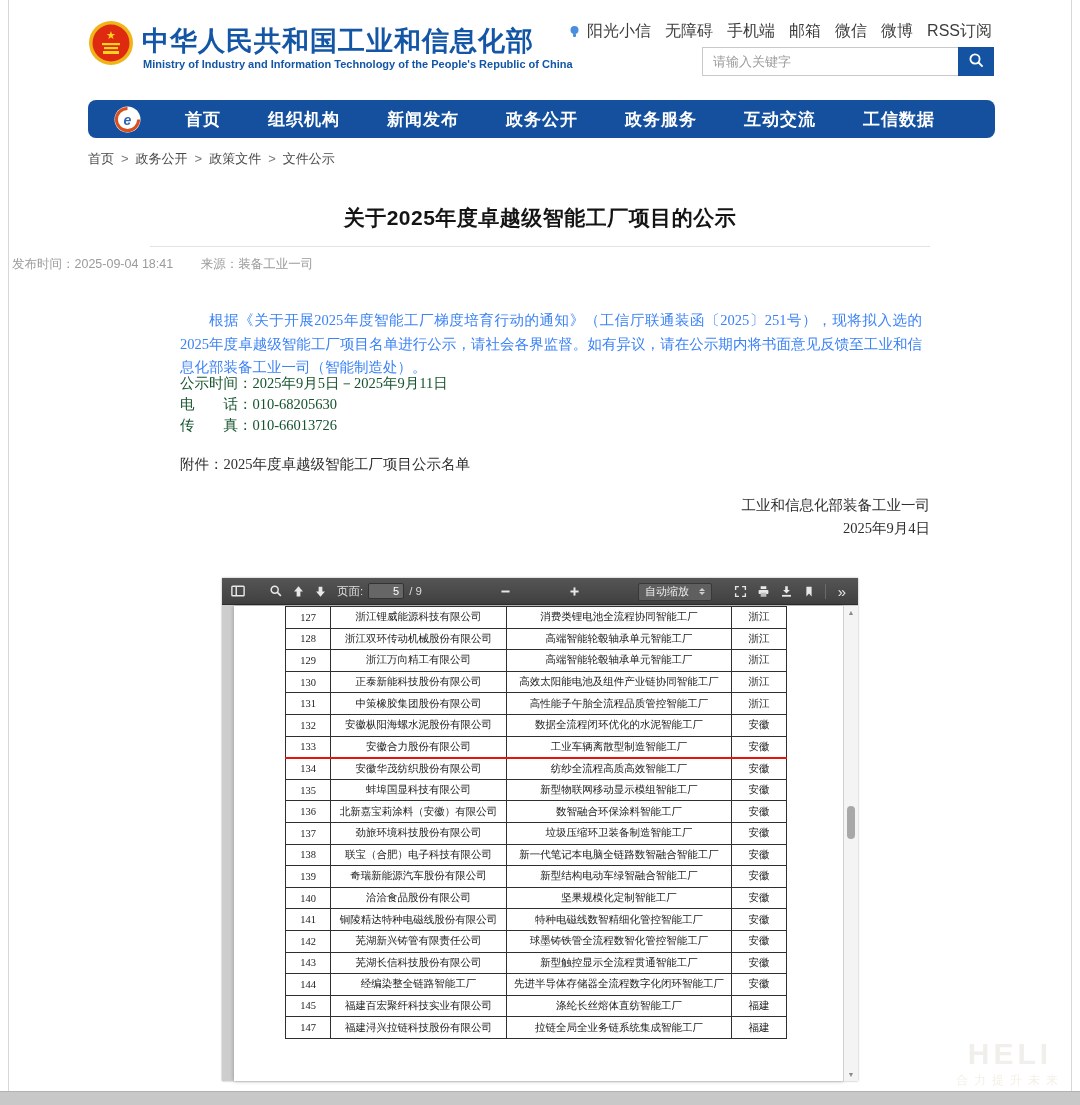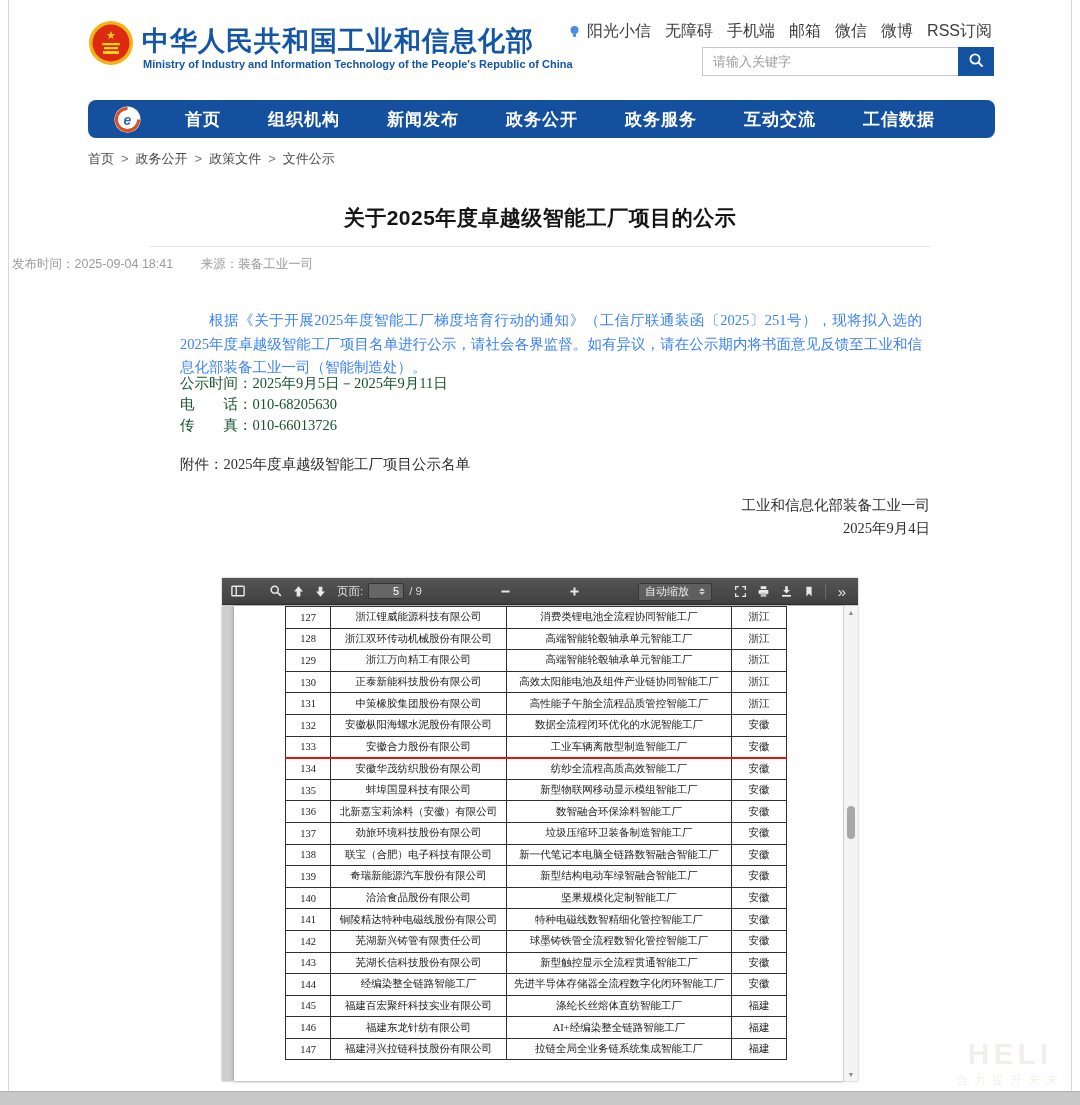--- a/index.html
+++ b/index.html
@@ -391,26 +391,20 @@
                 <td>安徽</td>
               </tr>
 
               <tr>
                 <td>145</td>
                 <td>福建百宏聚纤科技实业有限公司</td>
                 <td>涤纶长丝熔体直纺智能工厂</td>
                 <td>福建</td>
               </tr>
 
-              <tr>
-                <td>146</td>
-                <td>福建东龙针纺有限公司</td>
-                <td>AI+经编染整全链路智能工厂</td>
-                <td>福建</td>
-              </tr>
 
               <tr>
                 <td>147</td>
                 <td>福建浔兴拉链科技股份有限公司</td>
                 <td>拉链全局全业务链系统集成智能工厂</td>
                 <td>福建</td>
               </tr>
             </tbody>
         </table>
       </div>

